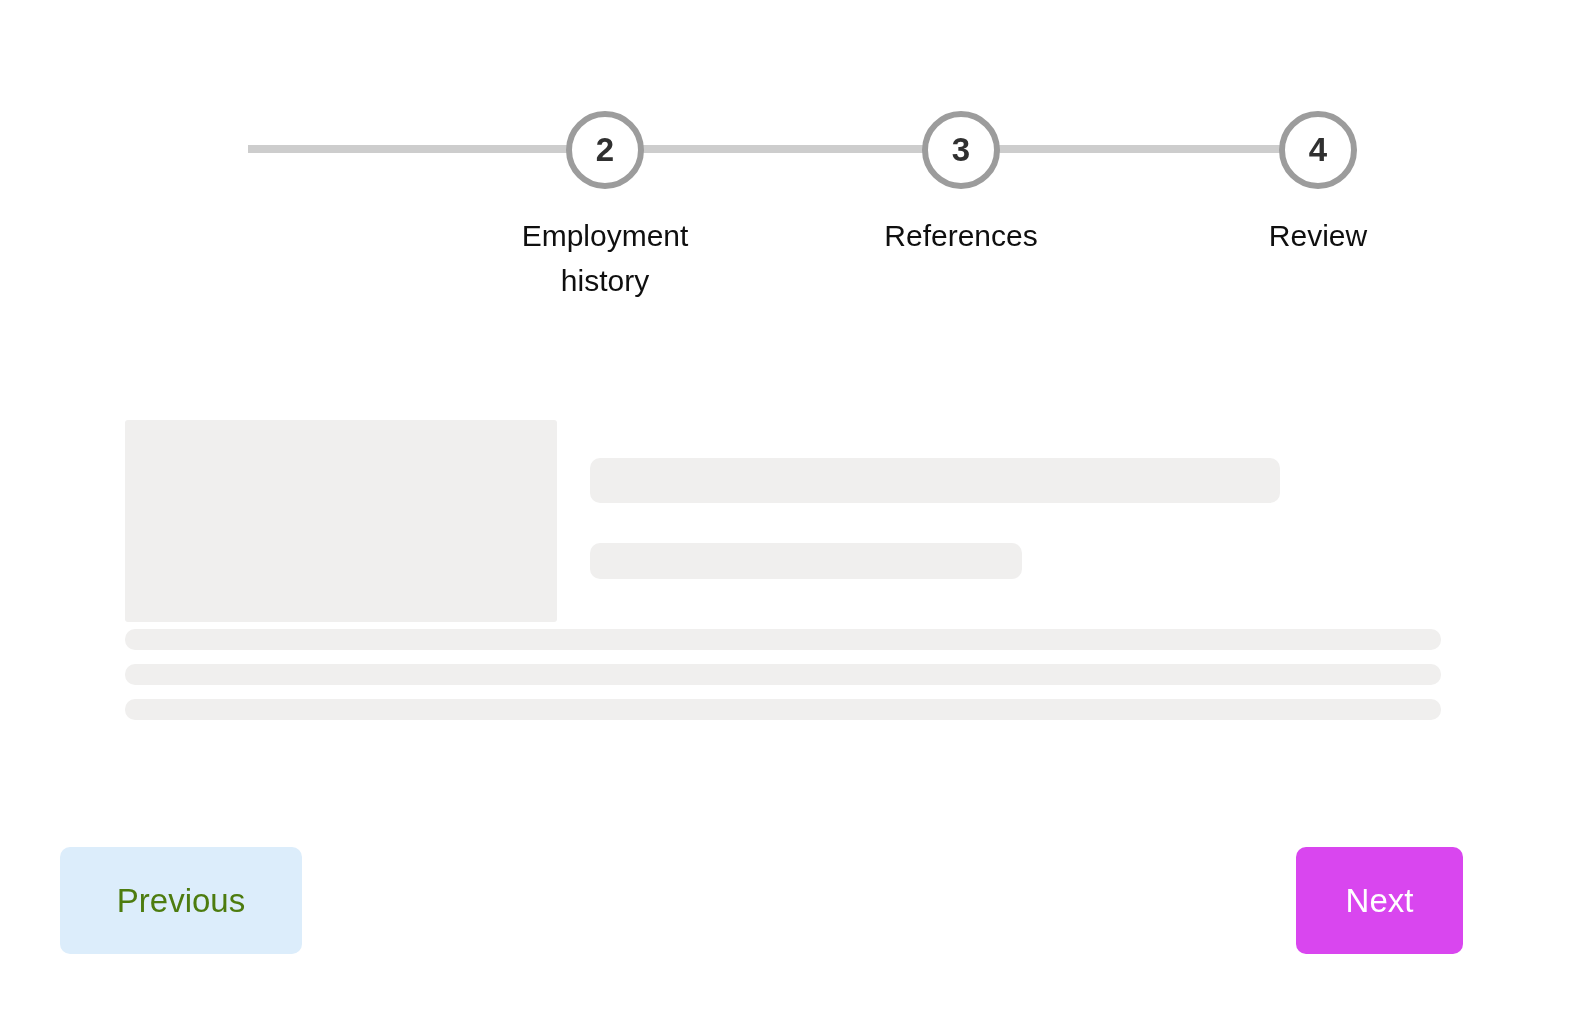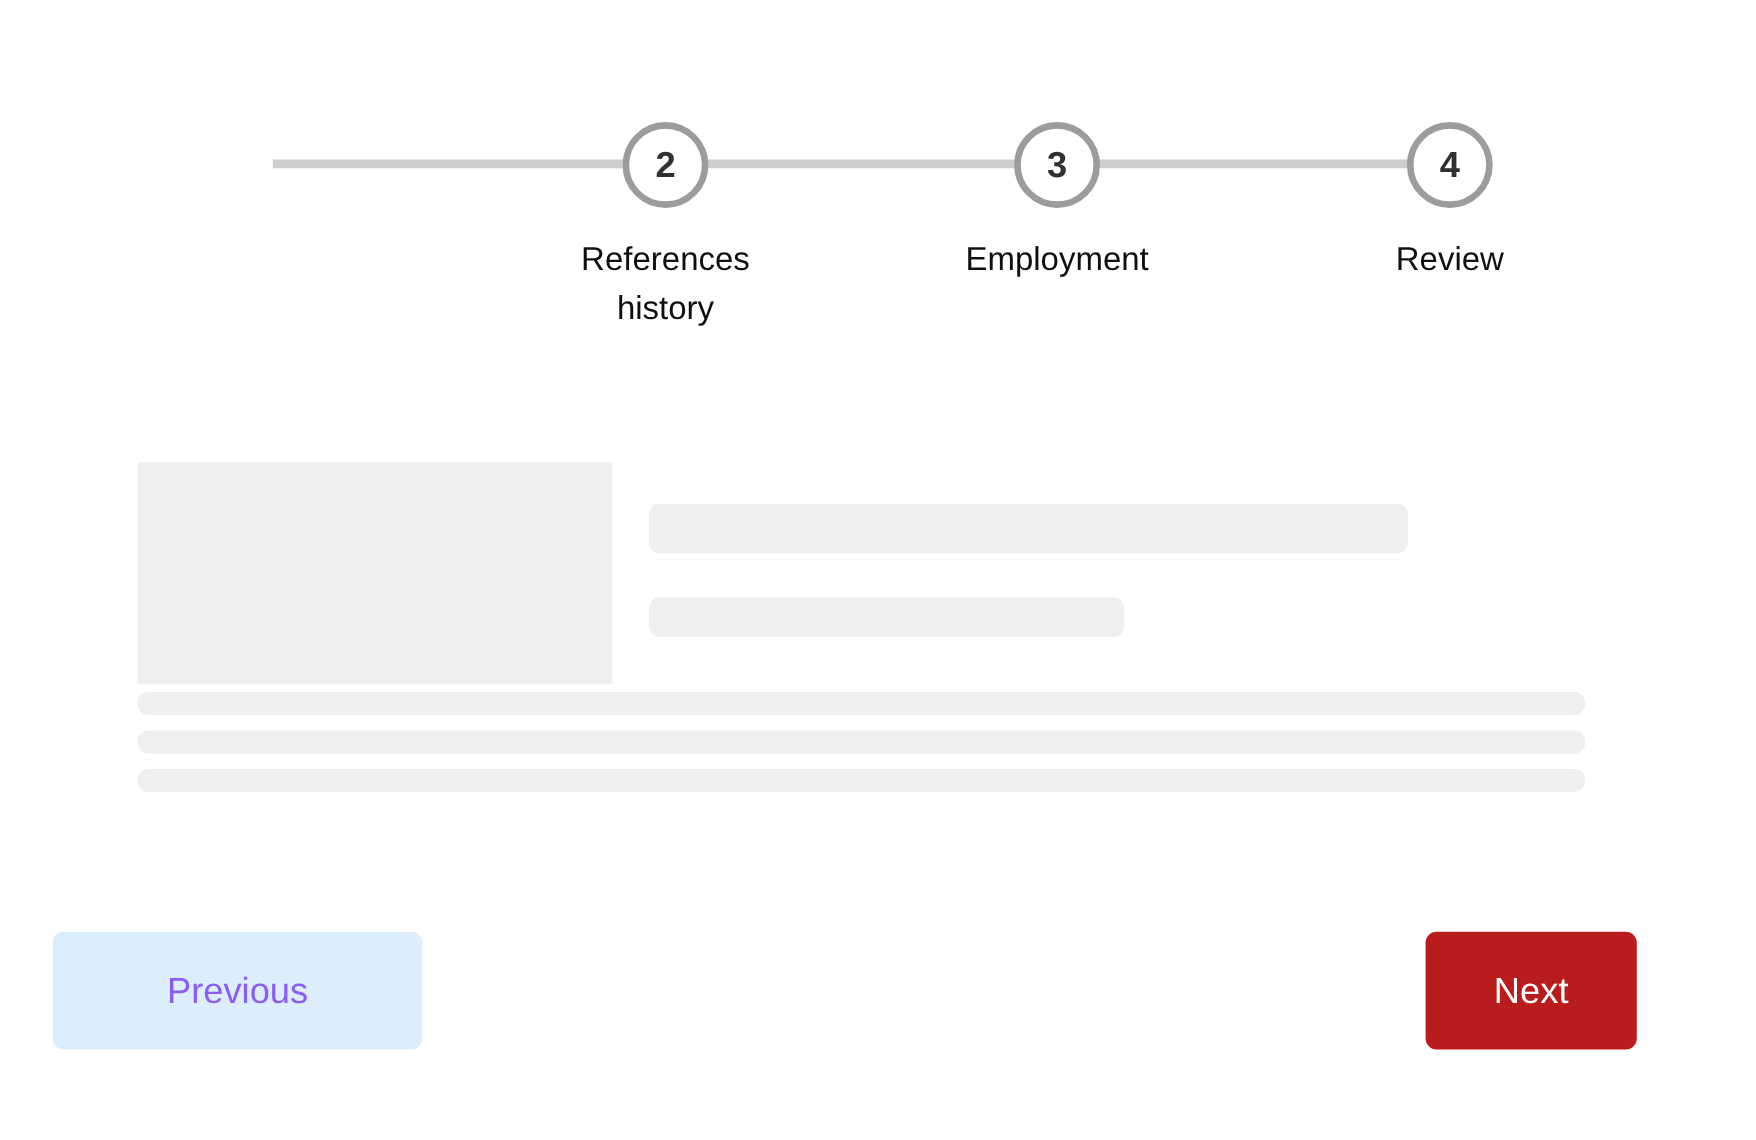--- a/index.html
+++ b/index.html
@@ -80,53 +80,53 @@
     border: none;
     border-radius: 10px;
     font-family: "Liberation Sans", sans-serif;
     font-size: 33px;
     cursor: pointer;
     display: flex;
     align-items: center;
     justify-content: center;
   }
   .btn-previous {
-    left: 48px;
-    width: 336px;
+    left: 60px;
+    width: 242px;
     background: #dcedfb;
-    color: #8b5cf6;
+    color: #4d7c0f;
   }
   .btn-next {
     left: 1296px;
-    width: 192px;
-    background: #b91c1c;
+    width: 167px;
+    background: #d946ef;
     color: #ffffff;
   }
 </style>
 </head>
 <body>
 
 <div class="screen">
 
   <div class="stepper">
     <div class="connector"></div>
 
 
     <div class="step step-2">
       <div class="step-circle">
         <span>2</span>
       </div>
-      <div class="step-label">References history</div>
+      <div class="step-label">Employment history</div>
     </div>
 
     <div class="step step-3">
       <div class="step-circle">
         <span>3</span>
       </div>
-      <div class="step-label">Employment</div>
+      <div class="step-label">References</div>
     </div>
 
     <div class="step step-4">
       <div class="step-circle">
         <span>4</span>
       </div>
       <div class="step-label">Review</div>
     </div>
   </div>
 

